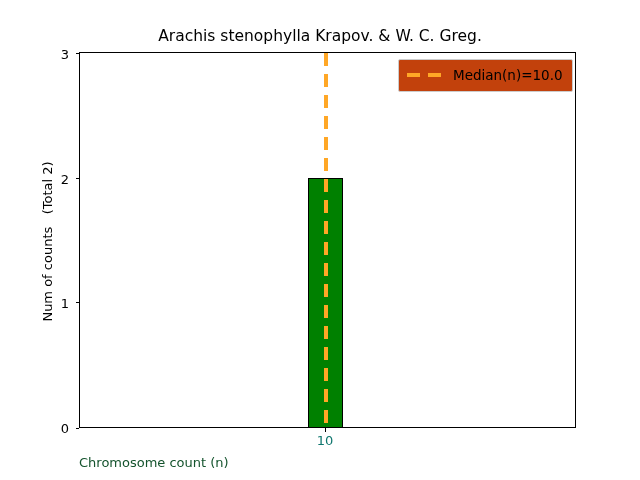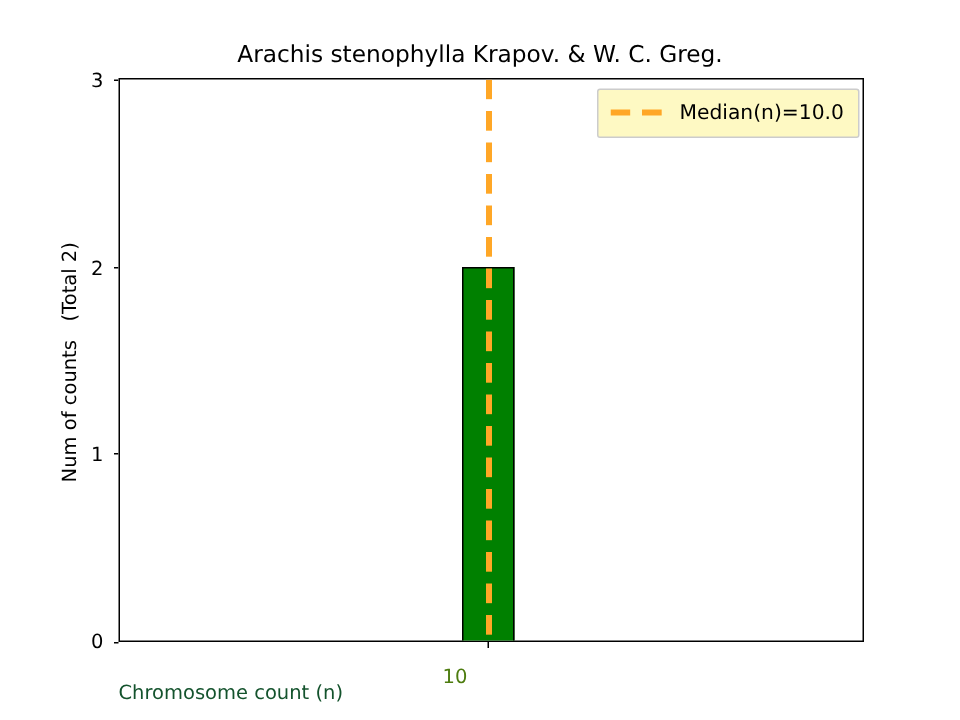--- a/index.html
+++ b/index.html
@@ -87,25 +87,25 @@
   
   .xtick-mark {
     position: absolute;
     top: 428px;
     width: 1.1px;
     height: 3.5px;
     background: #000000;
   }
   .xtick-label {
     position: absolute;
-    top: 444px;
+    top: 433px;
     width: 60px;
-    text-align: left;
-    font-size: 13px;
-    color: #4d7c0f;
+    text-align: center;
+    font-size: 13px;
+    color: #0f766e;
   }
 
   
   #xlabel {
     position: absolute;
     left: 79px;
     top: 455px;
     width: 497px;
     text-align: left;
     font-size: 13px;
@@ -125,21 +125,21 @@
   }
 
   
   #legend {
     position: absolute;
     left: 398px;
     top: 59px;
     width: 175px;
     border: 1px solid #cccccc;
     border-radius: 2px;
-    background: #fef9c3;
+    background: #c2410c;
     box-sizing: border-box;
     padding: 6px 8px 7px 8px;
   }
   .legend-row {
     display: flex;
     align-items: center;
   }
   .legend-swatch {
     width: 38px;
     height: 14px;

